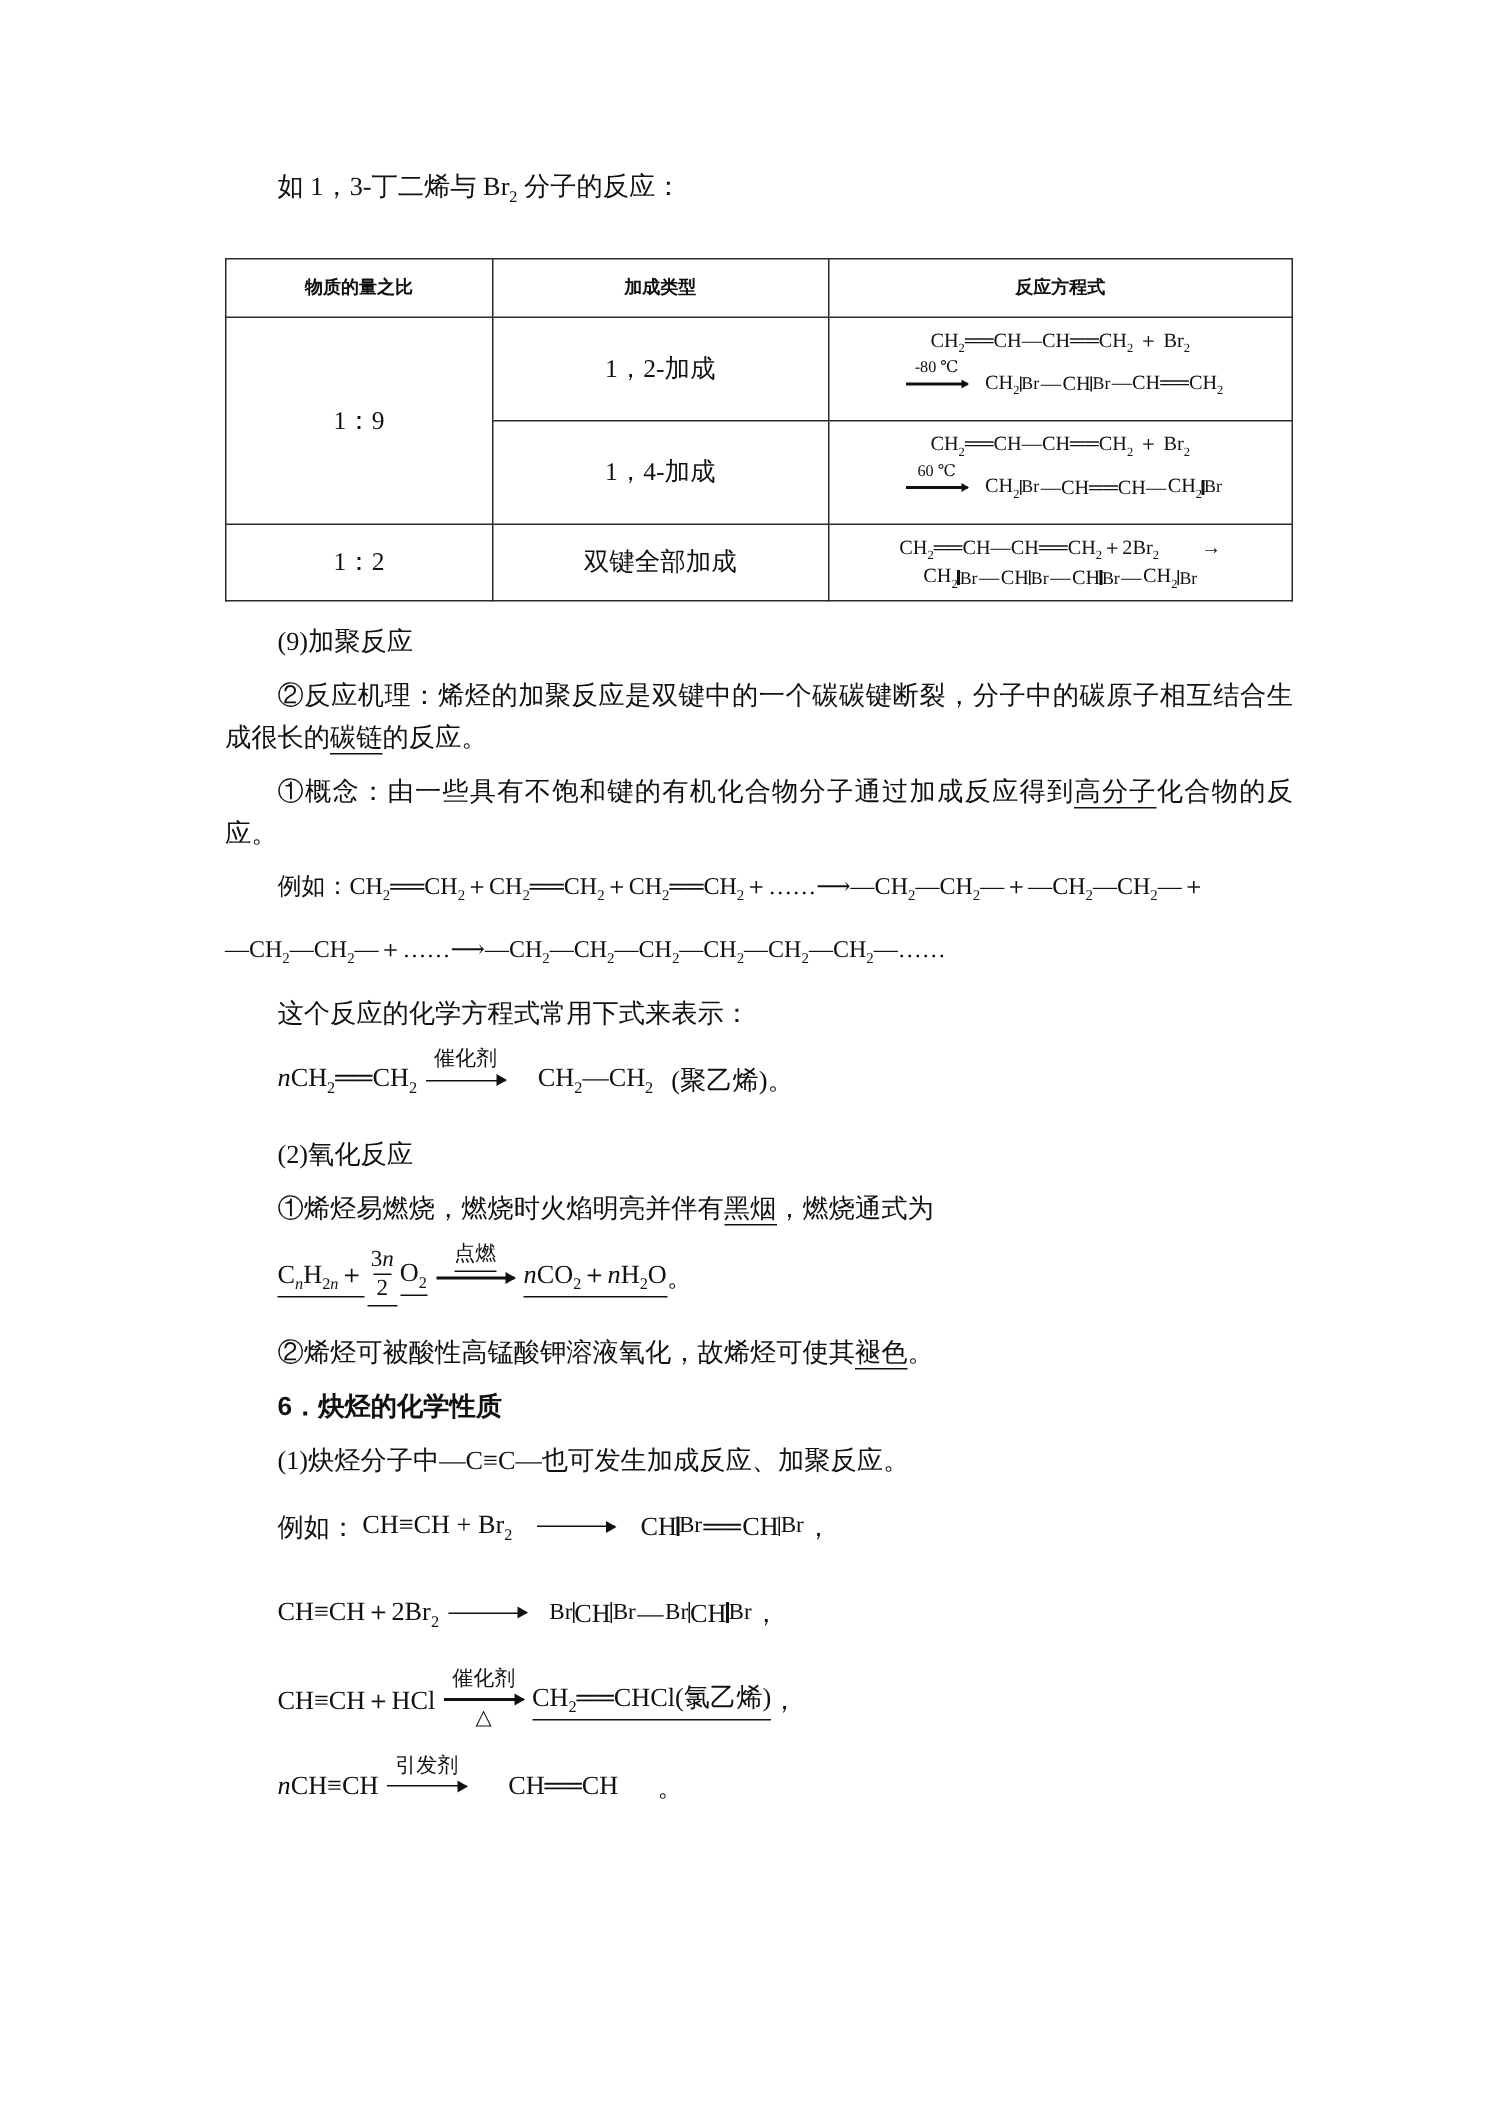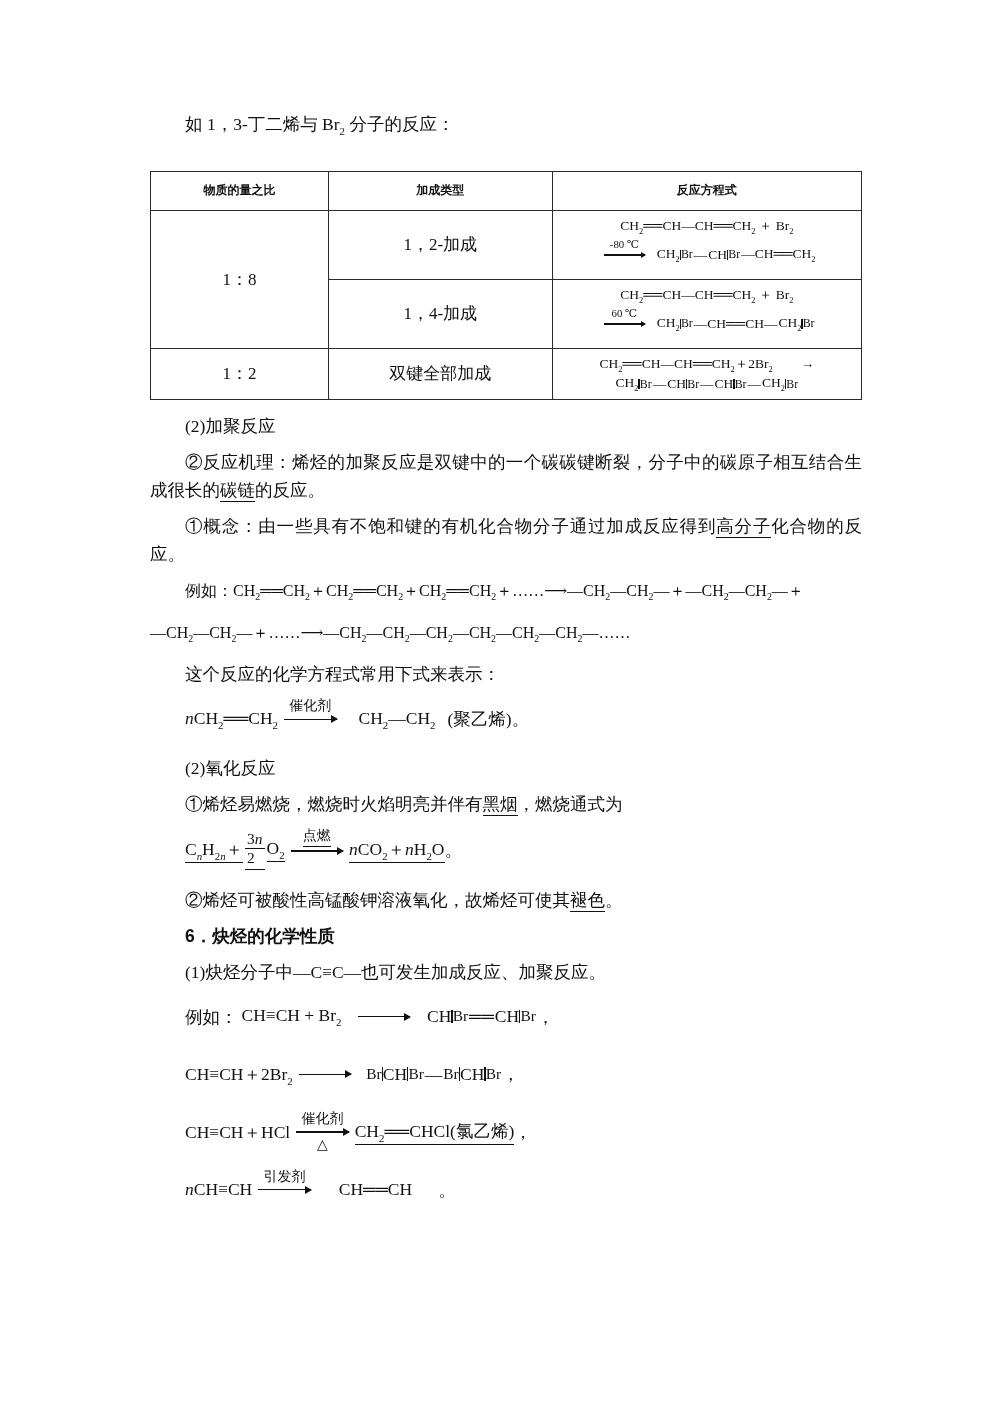--- a/index.html
+++ b/index.html
@@ -39,21 +39,21 @@
   .grp .bar{width:1.3px;height:.78em;background:#111;margin:1.5px 0;}
   .grp .lblsp{height:.95em;}
   .grp .barsp{height:.78em;margin:1.5px 0;}
 
   .arr{display:inline-flex;flex-direction:column;align-items:center;margin:0 4px;}
   .arr .ab,.arr .bl{font-size:.8em;line-height:1.3;height:1.3em;white-space:pre;}
   .arr .ln{position:relative;height:1.3px;background:#111;align-self:stretch;min-width:3em;margin:3px 2px;}
   .arr .ln::after{content:"";position:absolute;right:-1px;top:50%;transform:translateY(-50%);
       border-left:.42em solid #111;border-top:.26em solid transparent;border-bottom:.26em solid transparent;}
 
-  .frac{display:inline-flex;flex-direction:column;margin:0 2px;}
+  .frac{display:inline-flex;flex-direction:column;align-items:center;margin:0 2px;}
   .frac .fn,.frac .fd{font-size:.88em;line-height:1.2;padding:0 2px;}
   .frac .fd{border-top:1.3px solid #111;}
 
   .gap{display:inline-block;}
   i{font-style:italic;}
 </style>
 </head>
 <body>
 
 <div class="page">
@@ -68,21 +68,21 @@
       </colgroup>
     <thead>
       <tr>
         <th>物质的量之比</th>
         <th>加成类型</th>
         <th>反应方程式</th>
       </tr>
     </thead>
     <tbody>
       <tr>
-        <td rowspan="2" class="ratio">1：8</td>
+        <td rowspan="2" class="ratio">1：9</td>
         <td class="atype">1，2-加成</td>
         <td class="eqcell">
           <div class="chem sm">
               <div class="line">
                 <span class="tx">CH<sub>2</sub>══CH—CH══CH<sub>2</sub> ＋ Br<sub>2</sub></span>
               </div>
               <div class="line">
                 <span class="arr">
                   <span class="ab">-80 ℃</span>
                   <span class="ln"></span>
@@ -184,21 +184,21 @@
                   <span class="bar"></span>
                   <span class="lbl">Br</span>
                 </span>
               </div>
             </div>
         </td>
       </tr>
     </tbody>
   </table>
 
-  <p class="para ind">(2)加聚反应</p>
+  <p class="para ind">(9)加聚反应</p>
   <p class="para ind just">②反应机理：烯烃的加聚反应是双键中的一个碳碳键断裂，分子中的碳原子相互结合生成很长的<span class="u">碳链</span>的反应。</p>
   <p class="para ind just">①概念：由一些具有不饱和键的有机化合物分子通过加成反应得到<span class="u">高分子</span>化合物的反应。</p>
 
   <div class="para nowrap pl">例如：CH<sub>2</sub>══CH<sub>2</sub>＋CH<sub>2</sub>══CH<sub>2</sub>＋CH<sub>2</sub>══CH<sub>2</sub>＋……⟶—CH<sub>2</sub>—CH<sub>2</sub>—＋—CH<sub>2</sub>—CH<sub>2</sub>—＋</div>
   <div class="para nowrap">—CH<sub>2</sub>—CH<sub>2</sub>—＋……⟶—CH<sub>2</sub>—CH<sub>2</sub>—CH<sub>2</sub>—CH<sub>2</sub>—CH<sub>2</sub>—CH<sub>2</sub>—……</div>
 
   <p class="para ind">这个反应的化学方程式常用下式来表示：</p>
   <div class="chem blk ind2">
       <div class="line">
         <span class="tx"><i>n</i>CH<sub>2</sub>══CH<sub>2</sub></span>

